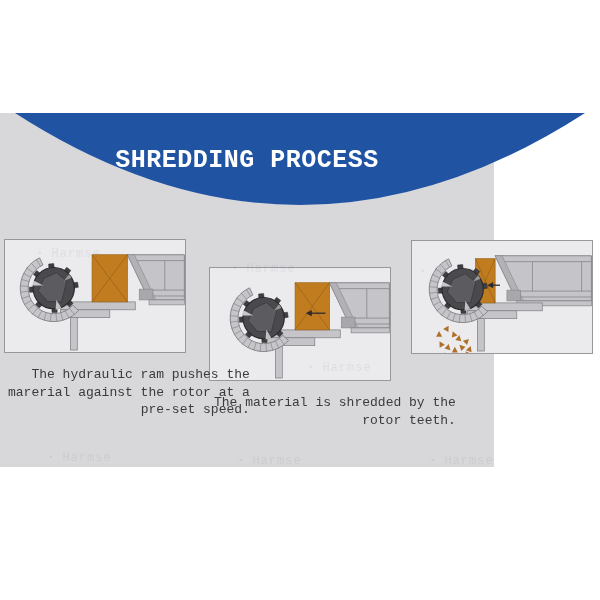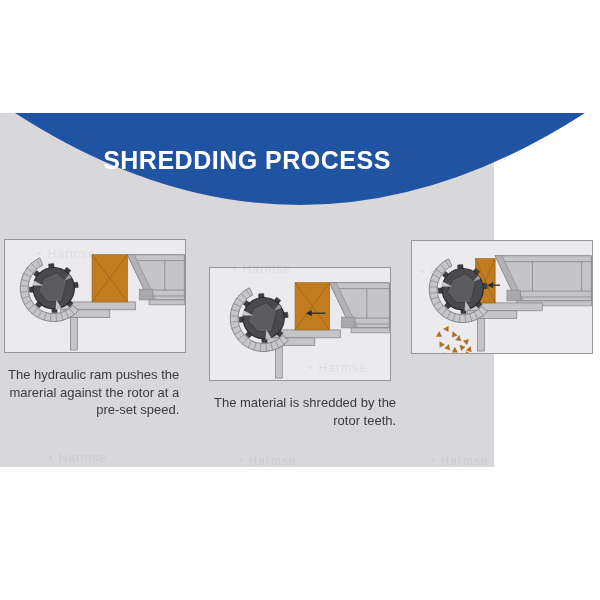--- a/index.html
+++ b/index.html
@@ -1,18 +1,18 @@
 <!DOCTYPE html>
 <html style="--banner-blue: #2153a3; --stage-gray: #d8d8db; --panel-bg: #ebebee; --panel-border: #97979c; --machine-gray: #c5c5c9; --machine-outline: #85858a; --rotor-dark: #4a4a4e; --material-orange: #c17c20; --shred-orange: #b06f28; --caption-text: #3b3b3e; --title-text: #ffffff;"><head>
 <meta charset="utf-8">
 <style>
   html,body{margin:0;padding:0;}
   body{font-family:"Liberation Sans", sans-serif;}
   .canvas{position:relative;width:600px;height:600px;background:#ffffff;overflow:hidden;}
-  .stage{position:absolute;left:0;top:113px;width:494px;height:354px;background:var(--stage-gray,#d8d8db);}
+  .stage{position:absolute;left:0;top:113px;width:494px;height:354px;background:var(--stage-gray,#d8d8db);font-family:Liberation Mono, monospace;}
   .banner-svg{position:absolute;left:0;top:0;width:600px;height:96px;display:block;}
   .title{position:absolute;left:0;right:0;top:33px;margin:0;text-align:center;
          font-size:25px;font-weight:bold;letter-spacing:.5px;color:#ffffff;}
   .panel{position:absolute;width:182px;height:114px;background:var(--panel-bg,#ebebee);
          border:1px solid var(--panel-border,#97979c);box-sizing:border-box;overflow:hidden;}
   .panel svg{display:block;width:100%;height:100%;}
   .panel-1{left:4px;top:126px;}
   .panel-2{left:209px;top:154px;}
   .panel-3{left:411px;top:127px;}
   .caption{position:absolute;margin:0;font-size:13px;line-height:1.35;color:var(--caption-text,#3b3b3e);white-space:nowrap;text-align:right;}

